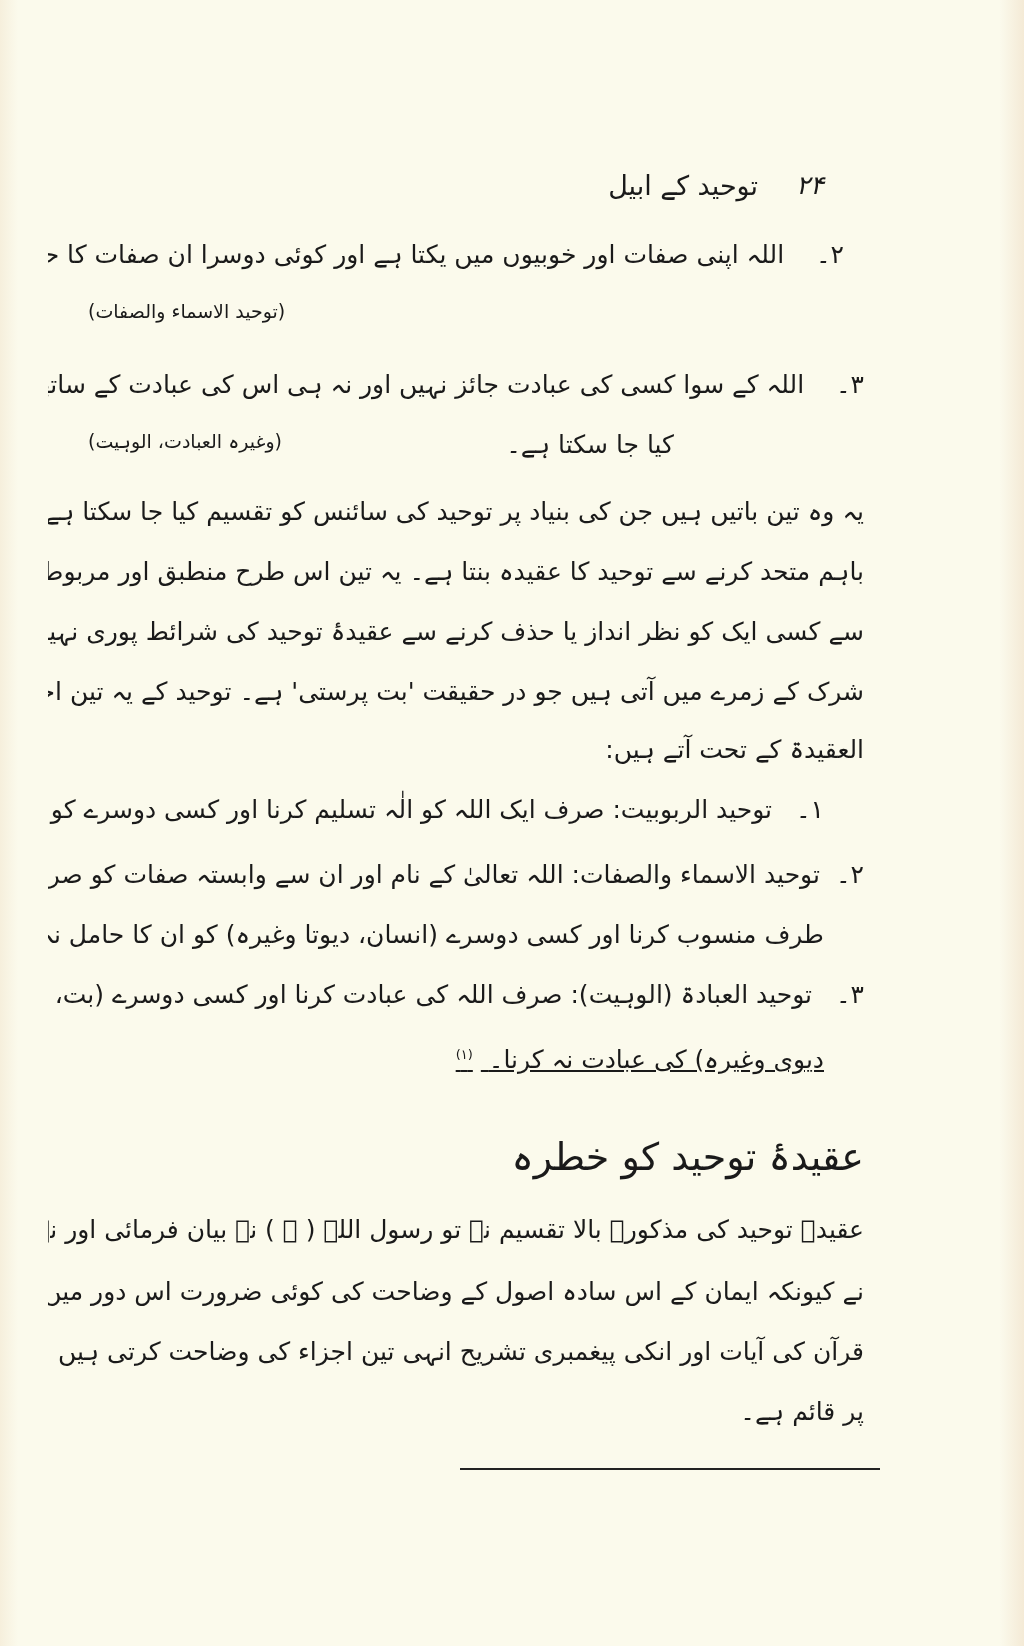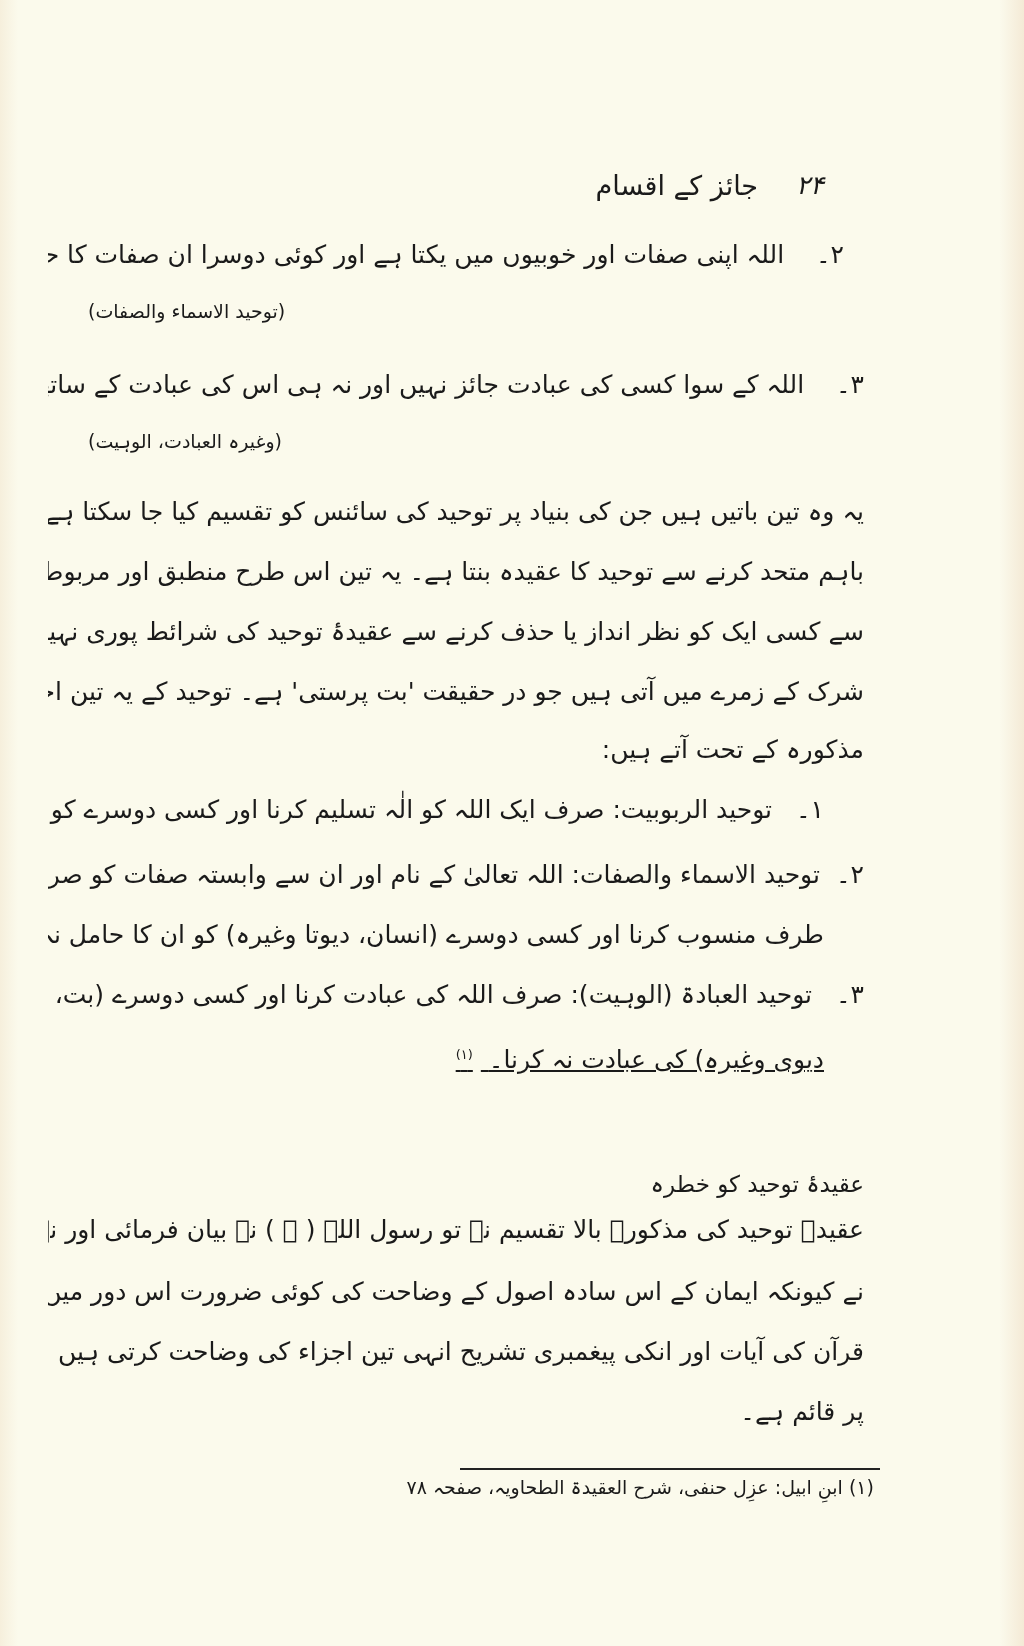--- a/index.html
+++ b/index.html
@@ -65,23 +65,22 @@
   }
   .sup {
     font-size: 13px;
     vertical-align: super;
     margin-right: 8px;
   }
   .heading {
     position: absolute;
     top: 1135px;
     right: 160px;
-    font-size: 23px;
+    font-size: 38px;
     white-space: nowrap;
-    margin-top: 36px;
   }
   .rule {
     position: absolute;
     top: 1468px;
     left: 460px;
     width: 420px;
     height: 2px;
     background: #222;
   }
   .footnote {
@@ -92,40 +91,41 @@
     white-space: nowrap;
   }
 </style>
 </head>
 <body>
 
 <div class="page">
 
   <div class="header rtl">
     <span class="num">۲۴</span>
-    <span>جائز کے اقسام</span>
+    <span>توحید کے ابیل</span>
   </div>
 
   <div class="line right rtl" style="top:225px; right:180px;">
     <span>۲۔</span>&nbsp;&nbsp;&nbsp;
     <span>اللہ اپنی صفات اور خوبیوں میں یکتا ہے اور کوئی دوسرا ان صفات کا حامل نہیں۔</span>
   </div>
   <div class="ref rtl" style="top:300px; left:88px;">(توحید الاسماء والصفات)</div>
 
   <div class="line just rtl" style="top:355px;">
     <span>۳۔</span>&nbsp;&nbsp;&nbsp;
     <span>اللہ کے سوا کسی کی عبادت جائز نہیں اور نہ ہی اس کی عبادت کے ساتھ کسی اور کو شریک</span>
   </div>
+  <div class="line right rtl" style="top:415px; right:350px;">کیا جا سکتا ہے۔</div>
   <div class="ref rtl" style="top:430px; left:88px;">(وغیرہ العبادت، الوہیت)</div>
 
   <div class="line just rtl" style="top:482px;">یہ وہ تین باتیں ہیں جن کی بنیاد پر توحید کی سائنس کو تقسیم کیا جا سکتا ہے اور ان تین پہلوؤں کو</div>
   <div class="line just rtl" style="top:542px;">باہم متحد کرنے سے توحید کا عقیدہ بنتا ہے۔ یہ تین اس طرح منطبق اور مربوط ہیں کہ ان میں</div>
   <div class="line just rtl" style="top:602px;">سے کسی ایک کو نظر انداز یا حذف کرنے سے عقیدۂ توحید کی شرائط پوری نہیں ہوتیں، بلکہ وہ</div>
   <div class="line just rtl" style="top:662px;">شرک کے زمرے میں آتی ہیں جو در حقیقت 'بت پرستی' ہے۔ توحید کے یہ تین اجزاء مندرجہ ذیل</div>
-  <div class="line right rtl" style="top:720px;">مذکورہ کے تحت آتے ہیں:</div>
+  <div class="line right rtl" style="top:720px;">العقیدۃ کے تحت آتے ہیں:</div>
 
   <div class="line right rtl" style="top:780px; right:200px;">
     <span>۱۔</span>&nbsp;&nbsp;
     <span>توحید الربوبیت:  صرف ایک اللہ کو الٰہ تسلیم کرنا اور کسی دوسرے کو الٰہ نہ تسلیم کرنا۔</span>
   </div>
 
   <div class="line just rtl" style="top:845px;">
     <span>۲۔</span>&nbsp;
     <span>توحید الاسماء والصفات: اللہ تعالیٰ کے نام اور ان سے وابستہ صفات کو صرف اللہ کی</span>
   </div>
@@ -141,15 +141,14 @@
   </div>
 
   <div class="heading rtl">عقیدۂ توحید کو خطرہ</div>
 
   <div class="line just rtl" style="top:1200px;">عقیدہ توحید کی مذکورہ بالا تقسیم نہ تو رسول اللہ ( ﷺ ) نے بیان فرمائی اور نہ ہی صحابہ کرامؓ</div>
   <div class="line just rtl" style="top:1262px;">نے کیونکہ ایمان کے اس سادہ اصول کے وضاحت کی کوئی ضرورت اس دور میں نہ تھی۔ تاہم</div>
   <div class="line just rtl" style="top:1322px;">قرآن کی آیات اور انکی پیغمبری تشریح انہی تین اجزاء کی وضاحت کرتی ہیں اور عقیدہ توحید انہی</div>
   <div class="line right rtl" style="top:1382px;">پر قائم ہے۔</div>
 
   <div class="rule"></div>
-  <div class="footnote rtl">(۱) ابنِ ابیل: عزِل حنفی، شرح العقیدۃ الطحاویہ، صفحہ ۷۸</div>
 
 </div>
 
 </body></html>

